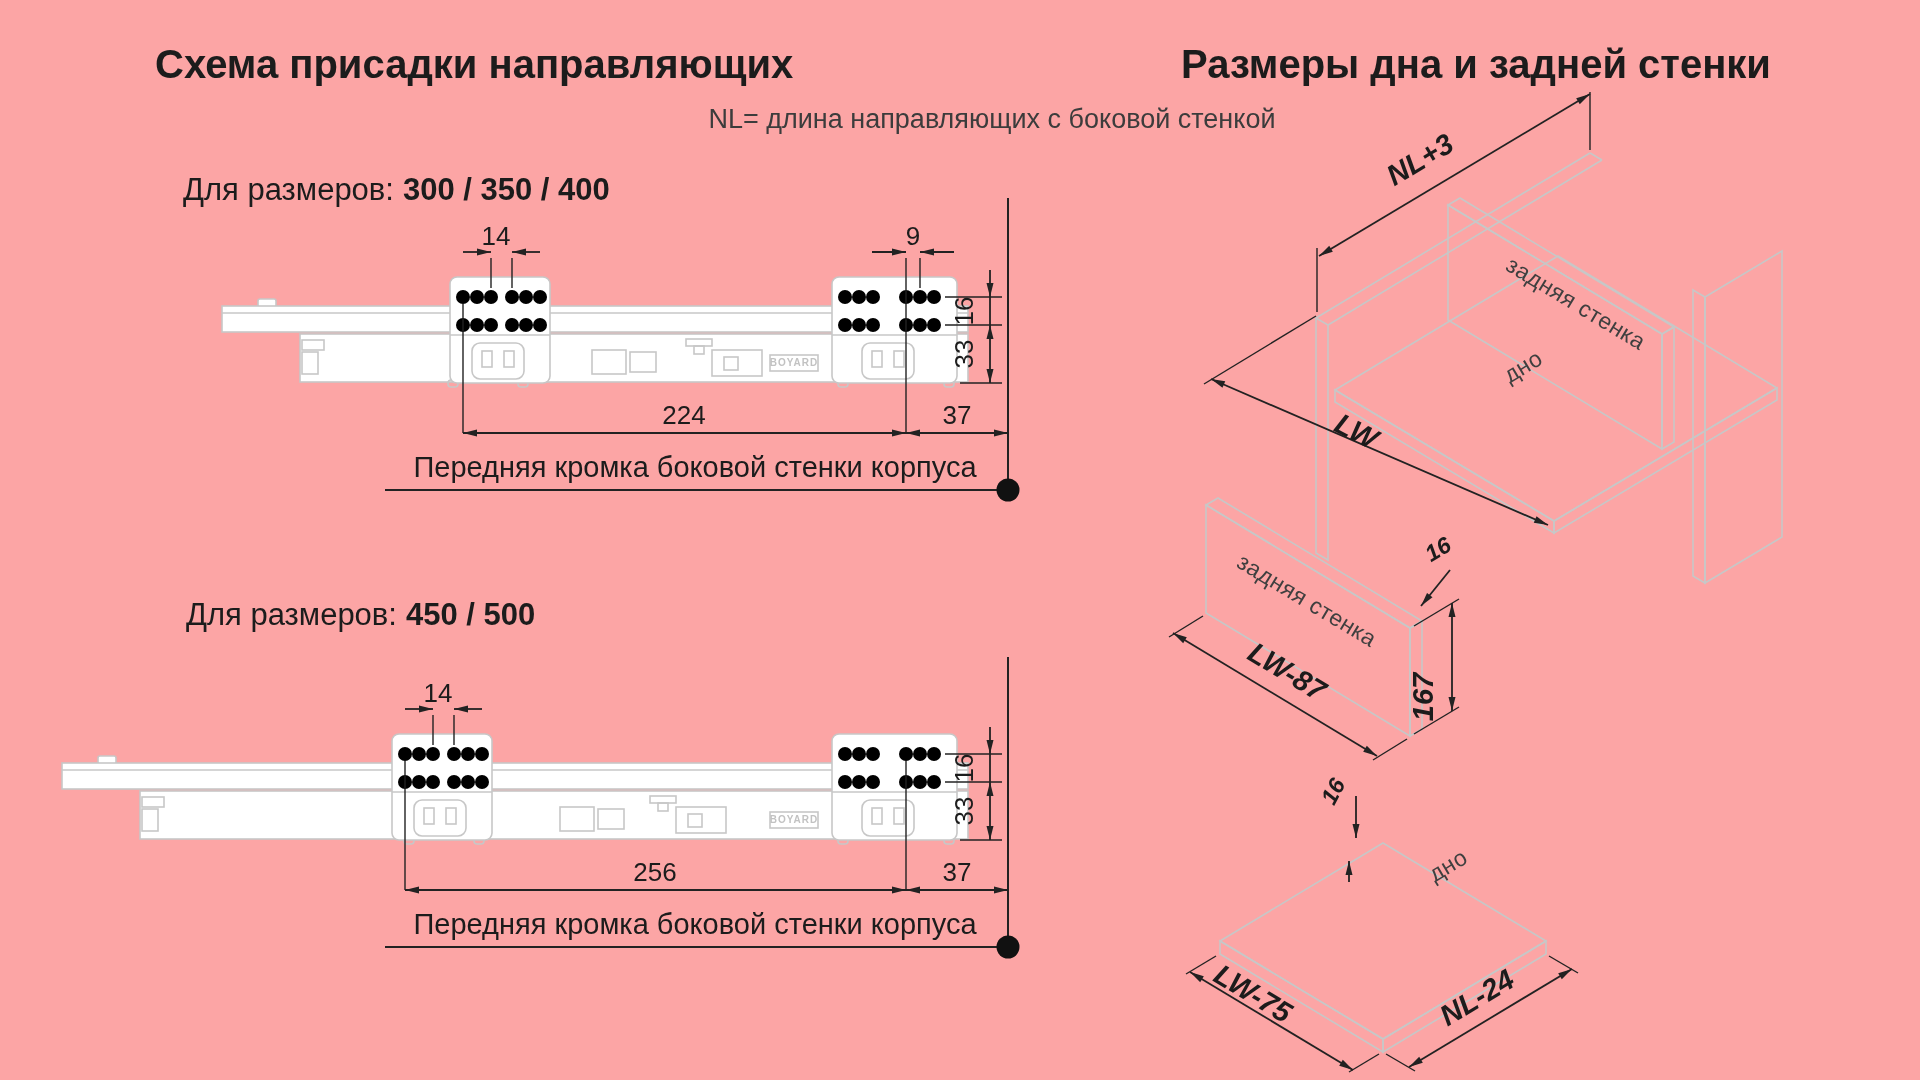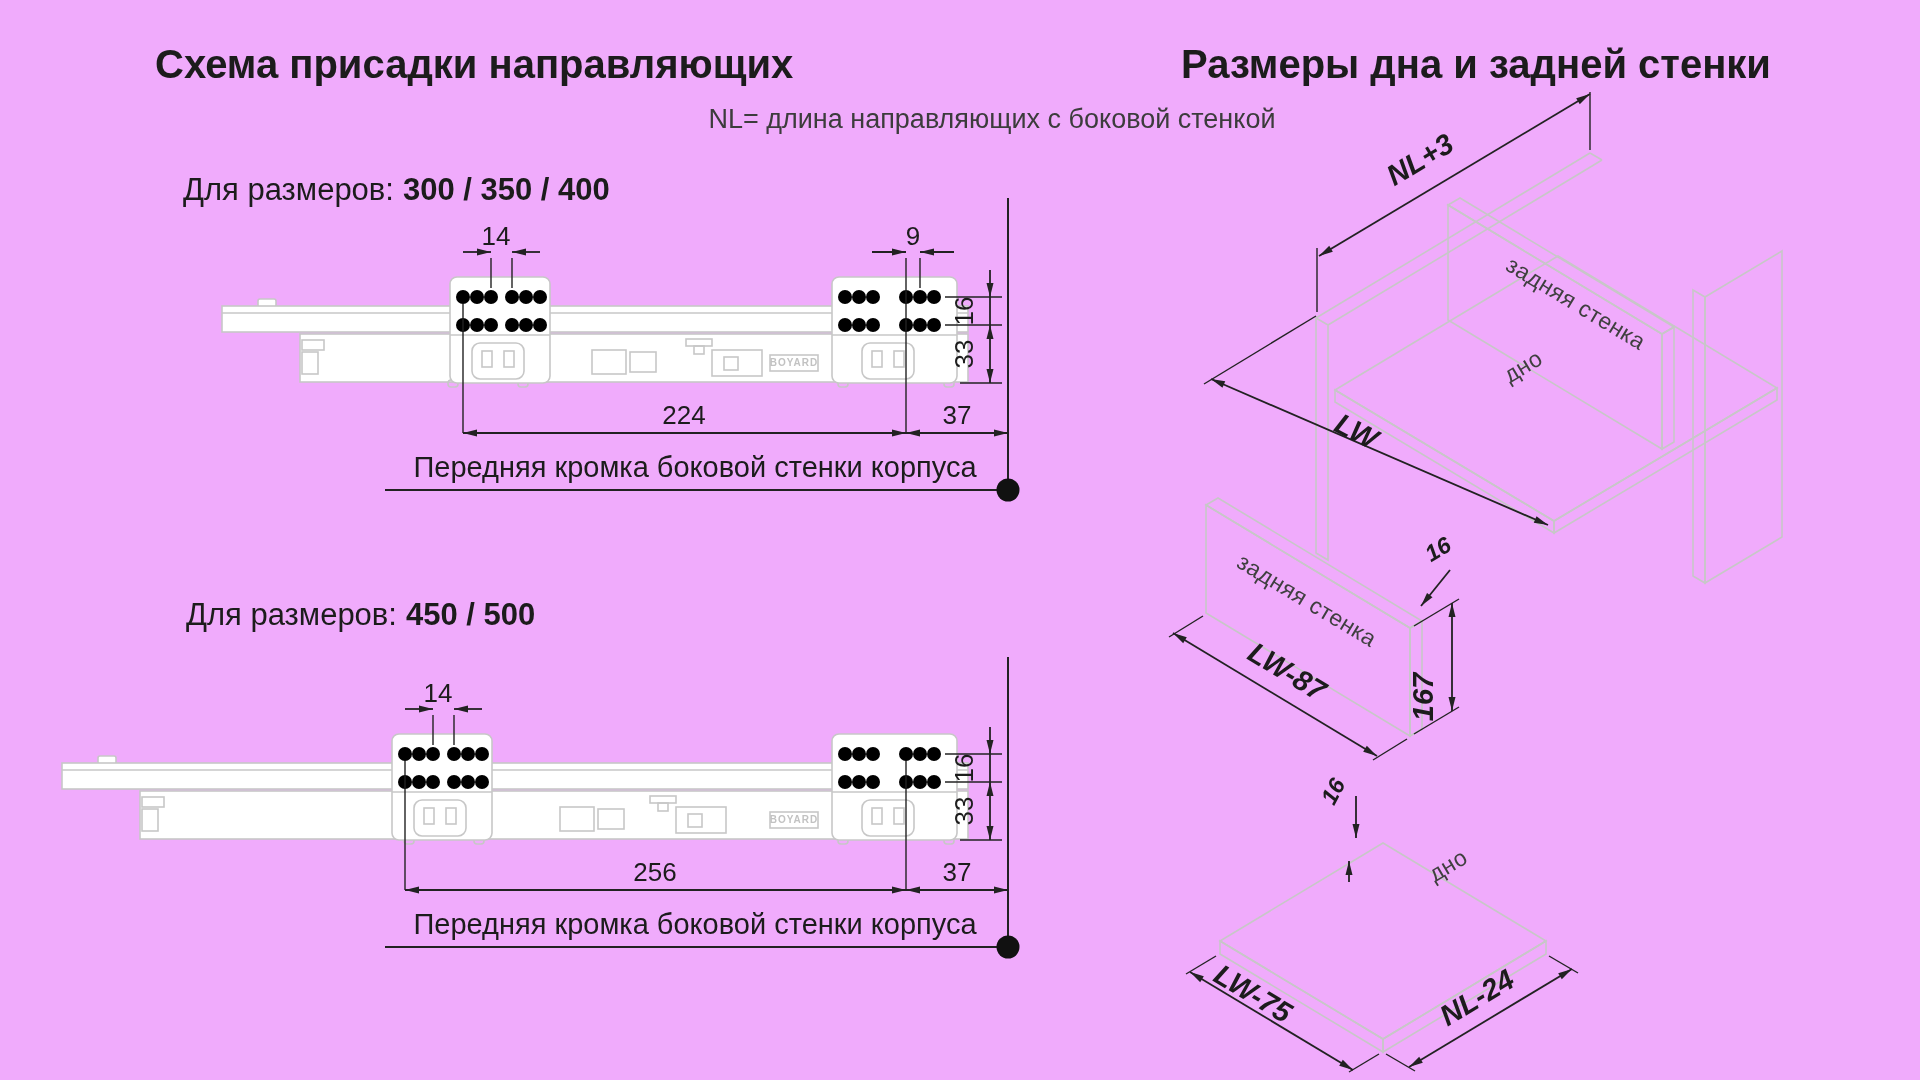--- a/index.html
+++ b/index.html
@@ -1,16 +1,16 @@
 <!DOCTYPE html>
 <html><head>
 <meta charset="utf-8">
 <style>
   html,body{margin:0;padding:0;background:#fff;}
-  .canvas{width:1920px;height:1080px;background:#f0abfc;position:relative;overflow:hidden;
+  .canvas{width:1920px;height:1080px;background:#fca5a5;position:relative;overflow:hidden;
           font-family:"Liberation Sans",sans-serif;}
   svg{display:block;}
   text{font-family:"Liberation Sans",sans-serif;fill:#1c1c1c;}
   .heading{font-size:40px;font-weight:bold;}
   .subtitle{font-size:27px;fill:#3c3c3c;}
   .size-label{font-size:31px;fill:#1c1c1c;}
   .size-label .b{font-weight:bold;}
   .dim{font-size:26px;}
   .note{font-size:29px;}
   .iso-dim{font-size:29px;font-weight:bold;font-style:italic;}

